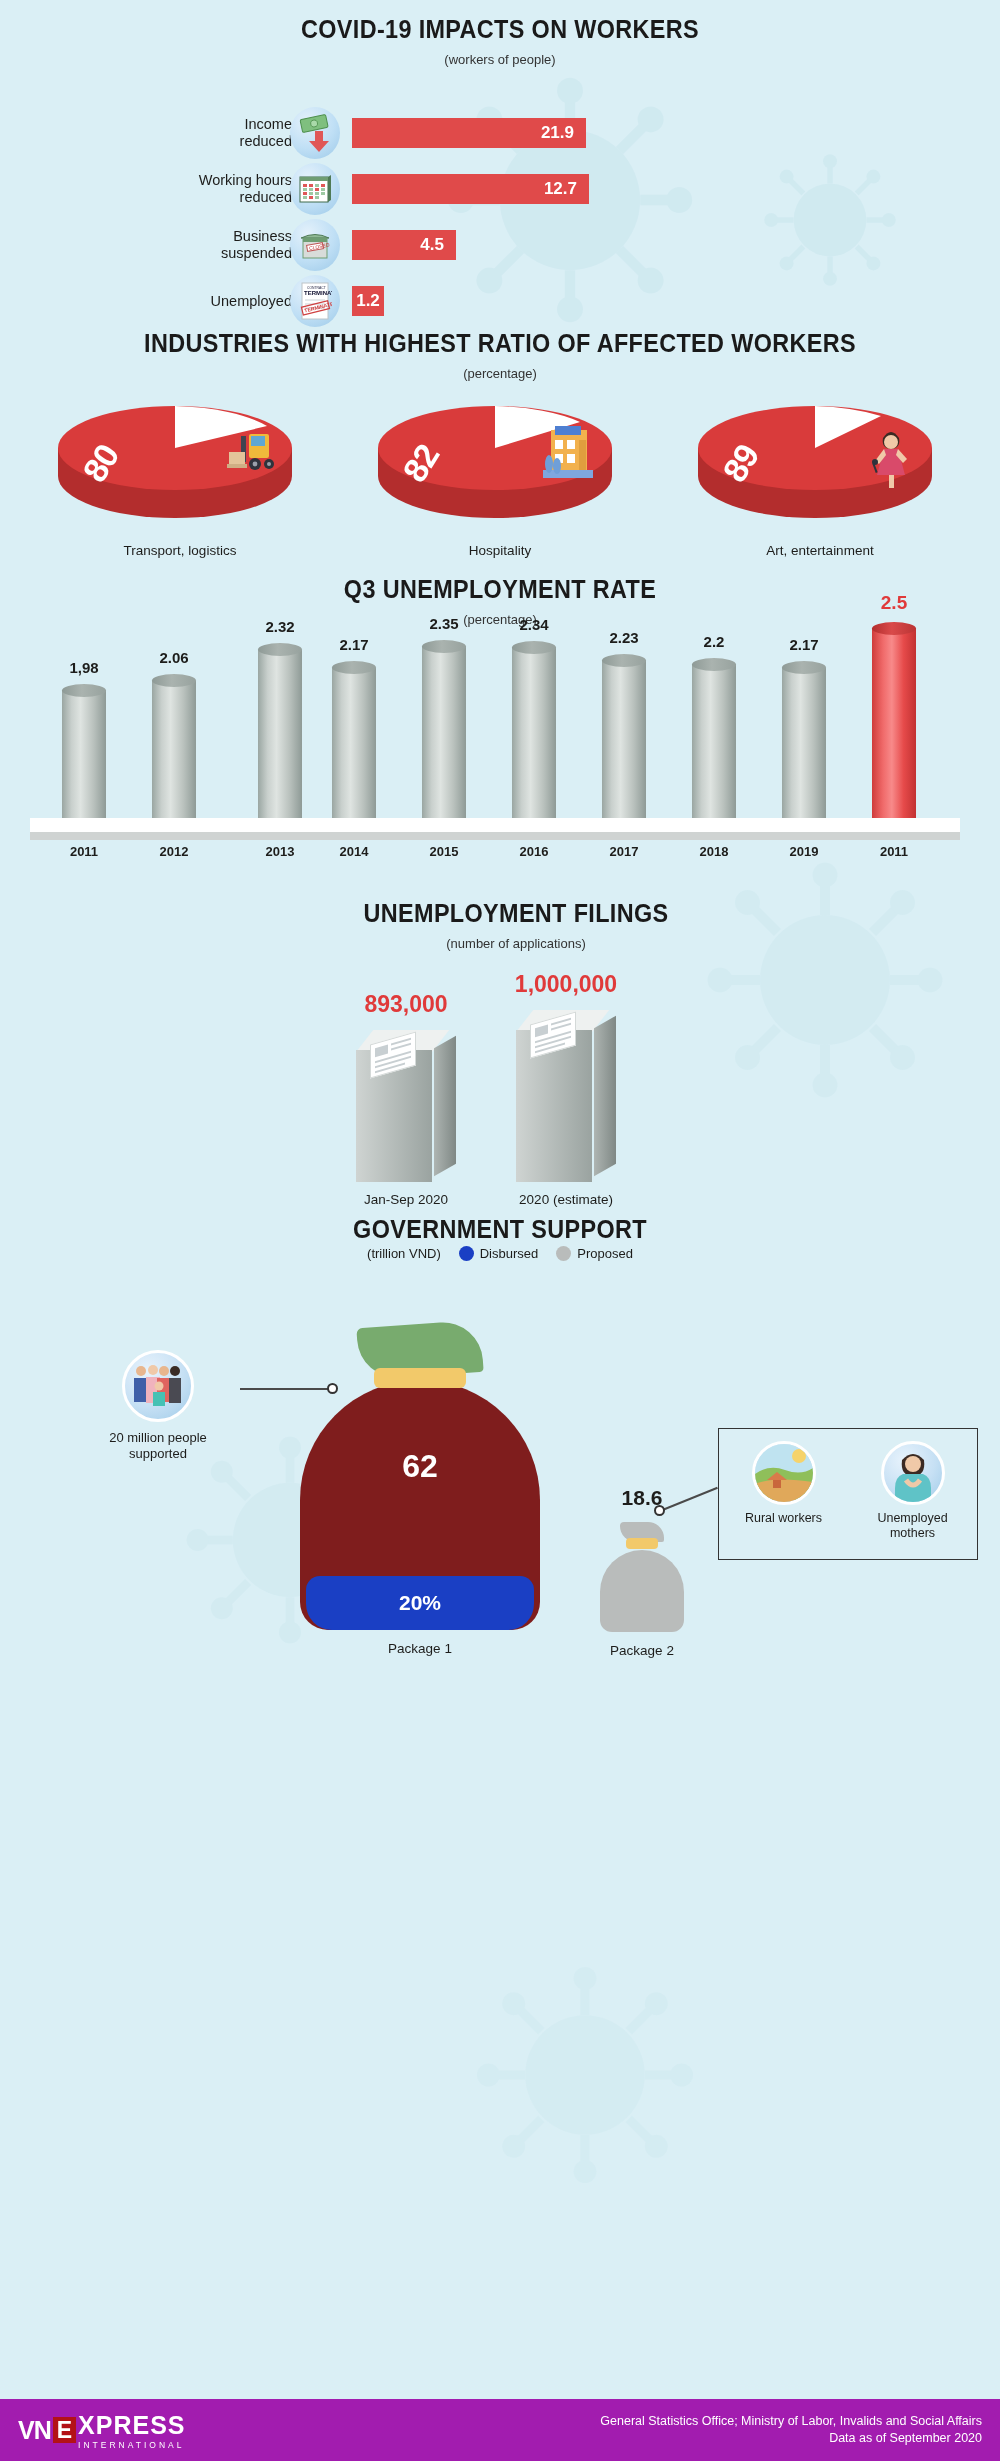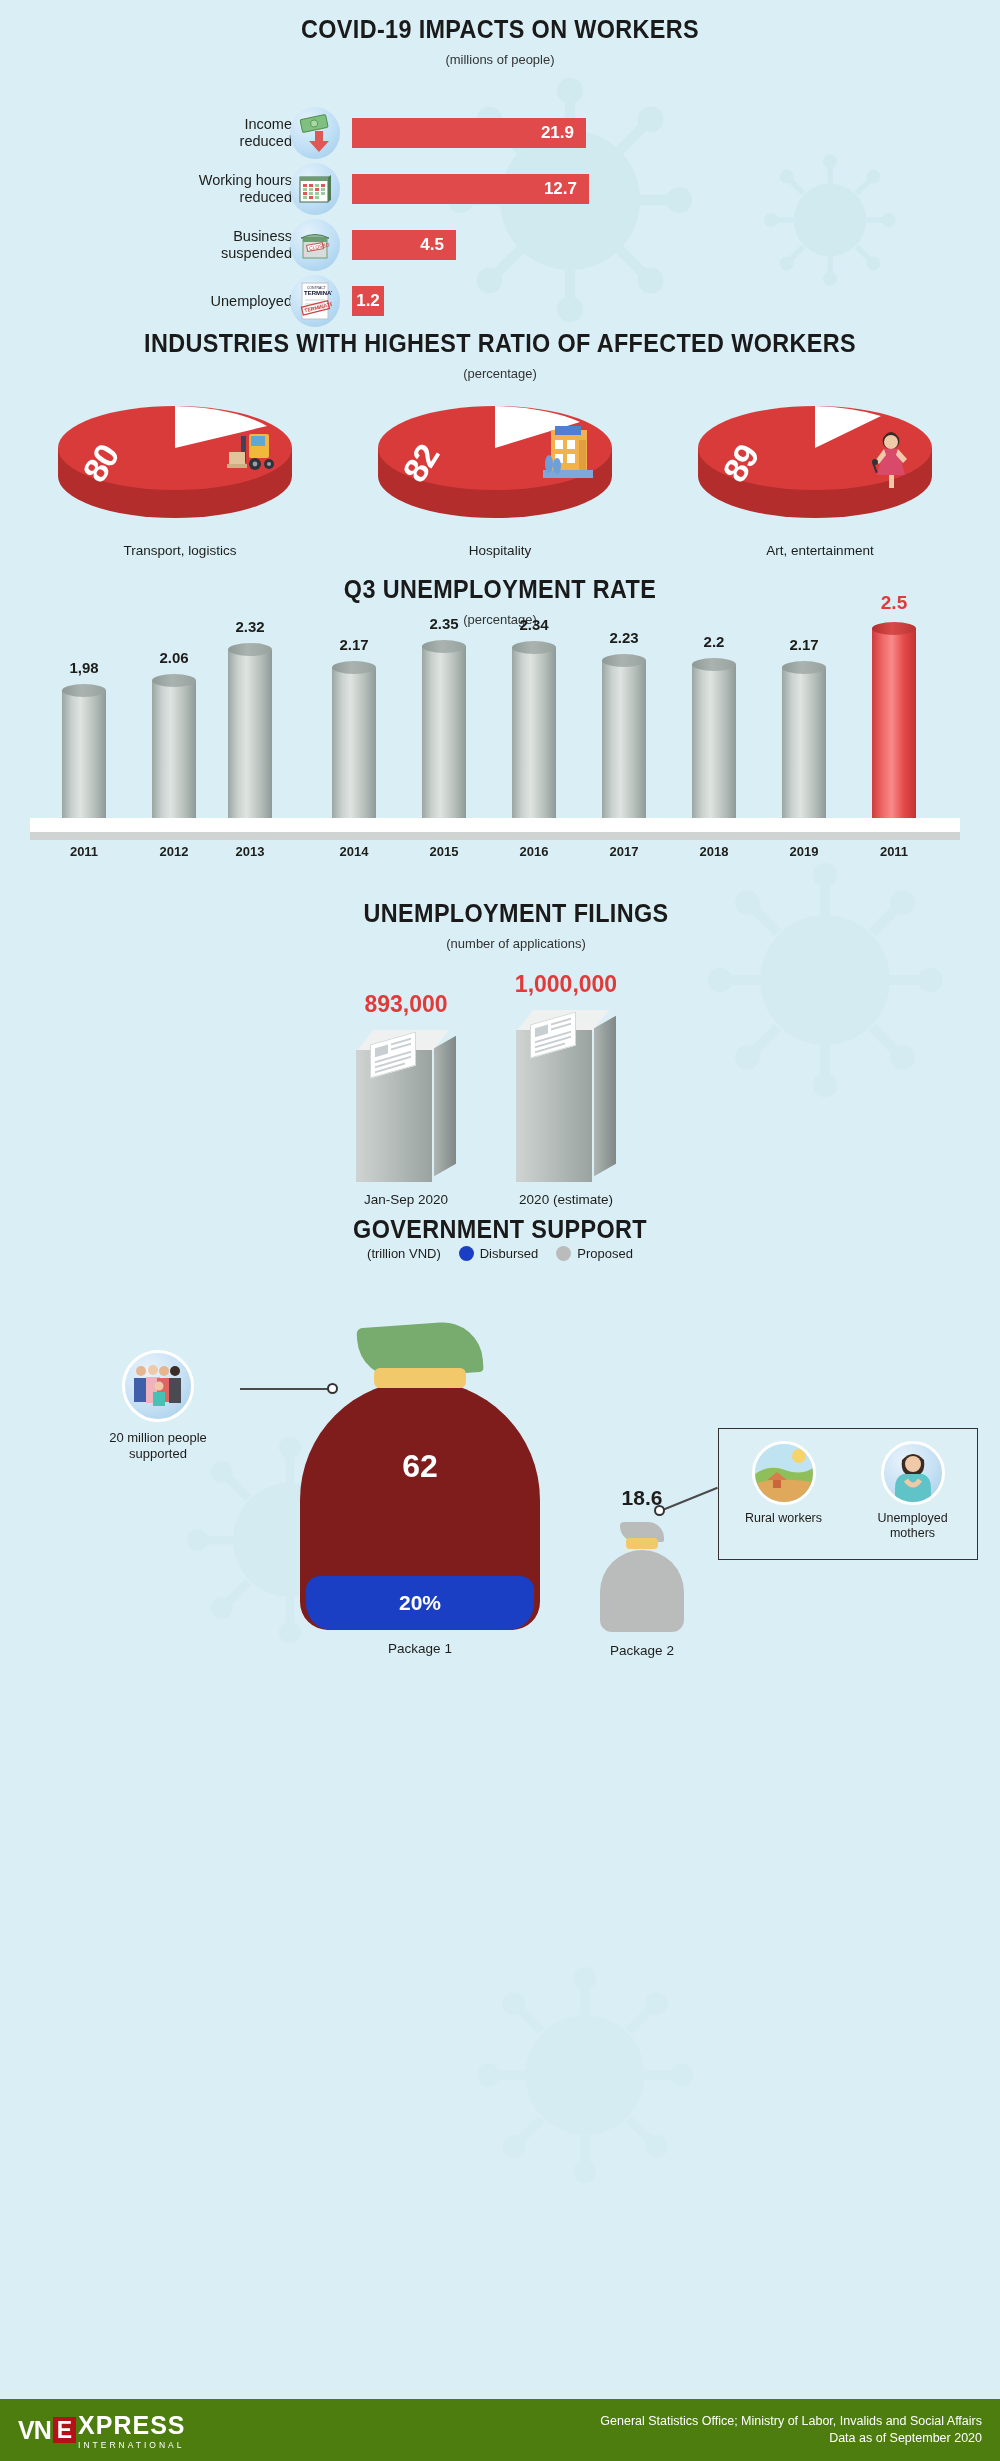--- a/index.html
+++ b/index.html
@@ -174,21 +174,21 @@
     position: absolute; left: 718px; top: 228px; width: 260px; height: 132px;
     border: 1.5px solid #333; background: rgba(255,255,255,.05);
     display: flex; align-items: flex-start; justify-content: space-around; padding-top: 12px;
   }
   .recbox .cell { width: 110px; text-align: center; }
   .recbox .cell .lbl { margin-top: 6px; font-size: 12.5px; line-height: 15px; }
 
   
   #footer {
     position: absolute; left: 0; bottom: 0; width: 1000px; height: 62px;
-    background: #4d7c0f; display: flex; align-items: center; justify-content: space-between; padding: 0 18px;
+    background: #a21caf; display: flex; align-items: center; justify-content: space-between; padding: 0 18px;
   }
   .logo { display: flex; align-items: center; gap: 2px; }
   .logo .vn { font-size: 25px; font-weight: bold; color: #fff; letter-spacing: -1px; }
   .logo .e { background: #b31217; color: #fff; font-size: 23px; font-weight: bold; padding: 0 4px; line-height: 26px; }
   .logo .xp { font-size: 25px; font-weight: bold; color: #fff; letter-spacing: 1px; }
   .logo .intl { font-size: 8.5px; letter-spacing: 3px; color: #fff; }
   .src { text-align: right; color: #fff; font-size: 12.5px; line-height: 17px; }
 </style>
 </head>
 <body>
@@ -306,21 +306,21 @@
         <circle cx="92" cy="50" r="5"></circle>
       <circle cx="19" cy="19" r="5"></circle>
         <circle cx="81" cy="19" r="5"></circle>
         <circle cx="19" cy="81" r="5"></circle>
         <circle cx="81" cy="81" r="5"></circle>
     </g>
   </svg>
 
   <div id="s1">
     <div class="sec-title">COVID-19 IMPACTS ON WORKERS</div>
-    <div class="sec-sub">(millions of people)</div>
+    <div class="sec-sub">(workers of people)</div>
 
     <div class="barrow" style="top:104px;">
       <div class="barlabel">Income<br>reduced</div>
       <div class="baricon">
         <svg width="38" height="40" viewBox="0 0 38 40">
           <rect x="5" y="4" width="26" height="13" rx="1.5" fill="#7fbf7f" stroke="#4d8f4d" transform="rotate(-12 18 10)"></rect>
           <circle cx="18" cy="10.5" r="3.4" fill="#a9d9a9" stroke="#4d8f4d" stroke-width=".8" transform="rotate(-12 18 10)"></circle>
           <path d="M19 18 h8 v10 h6 l-10 11 l-10 -11 h6 z" fill="#e05757"></path>
         </svg>
       </div>
@@ -491,21 +491,21 @@
           <div class="cap"></div>
           <div class="tube" style="height:127.60000000000001px"></div>
           <div class="yr">2011</div>
         </div>
         <div class="cyl" style="left: 152px; bottom: 10px;">
           <div class="val">2.06</div>
           <div class="cap"></div>
           <div class="tube" style="height:137.20000000000002px"></div>
           <div class="yr">2012</div>
         </div>
-        <div class="cyl" style="left: 228px; bottom: 10px;">
+        <div class="cyl" style="left: 258px; bottom: 10px;">
           <div class="val">2.32</div>
           <div class="cap"></div>
           <div class="tube" style="height:168.39999999999998px"></div>
           <div class="yr">2013</div>
         </div>
         <div class="cyl" style="left: 332px; bottom: 10px;">
           <div class="val">2.17</div>
           <div class="cap"></div>
           <div class="tube" style="height:150.4px"></div>
           <div class="yr">2014</div>

